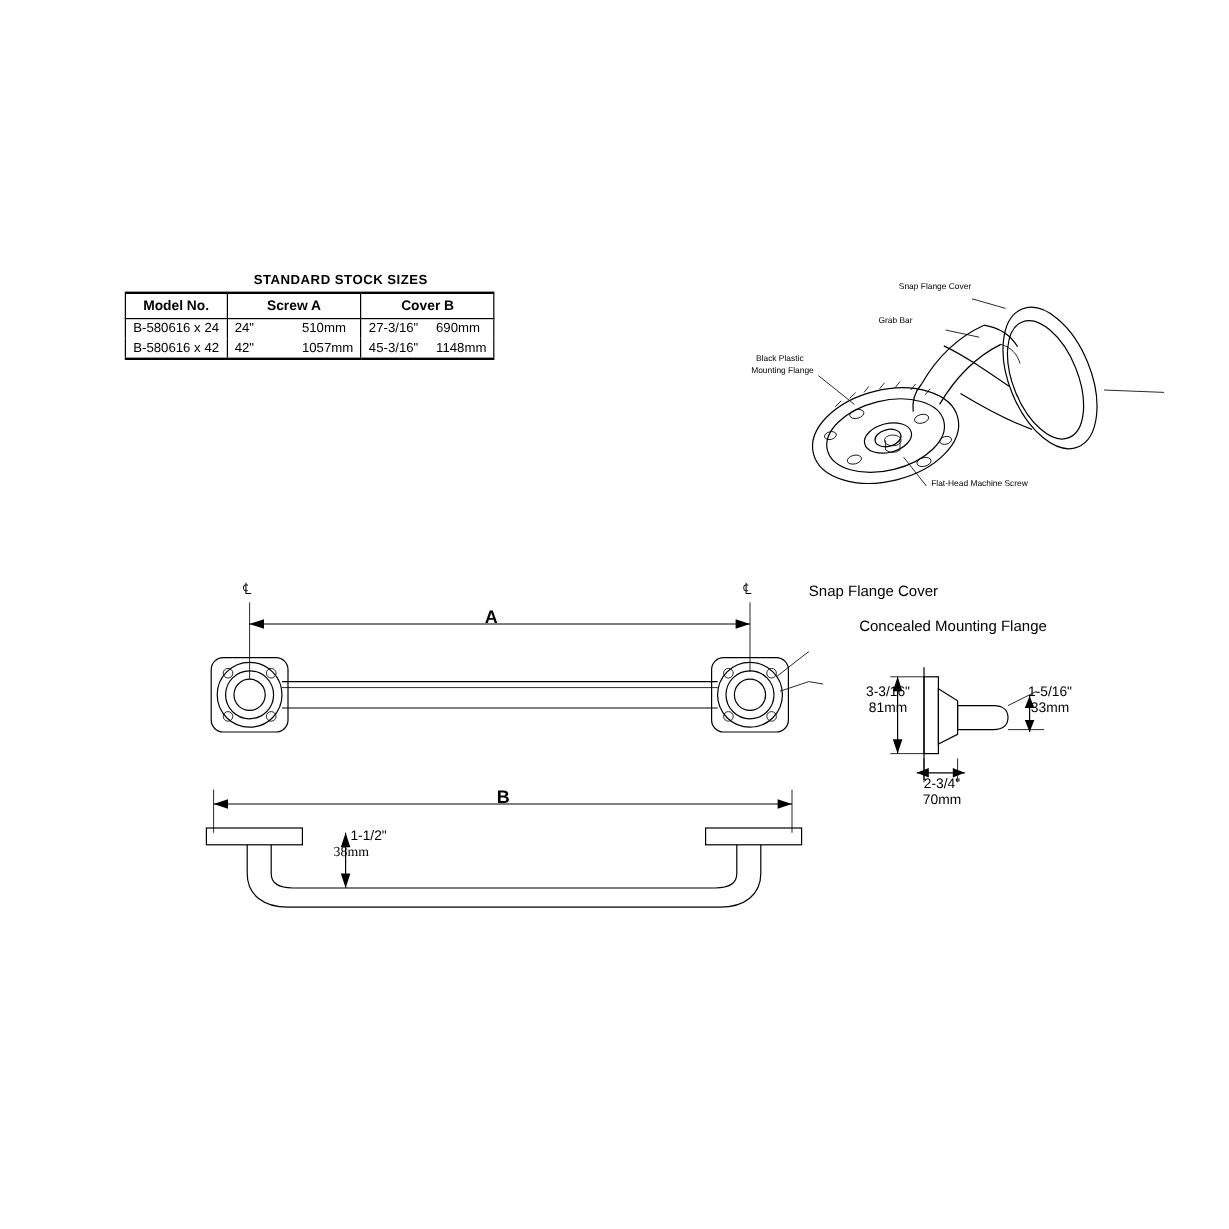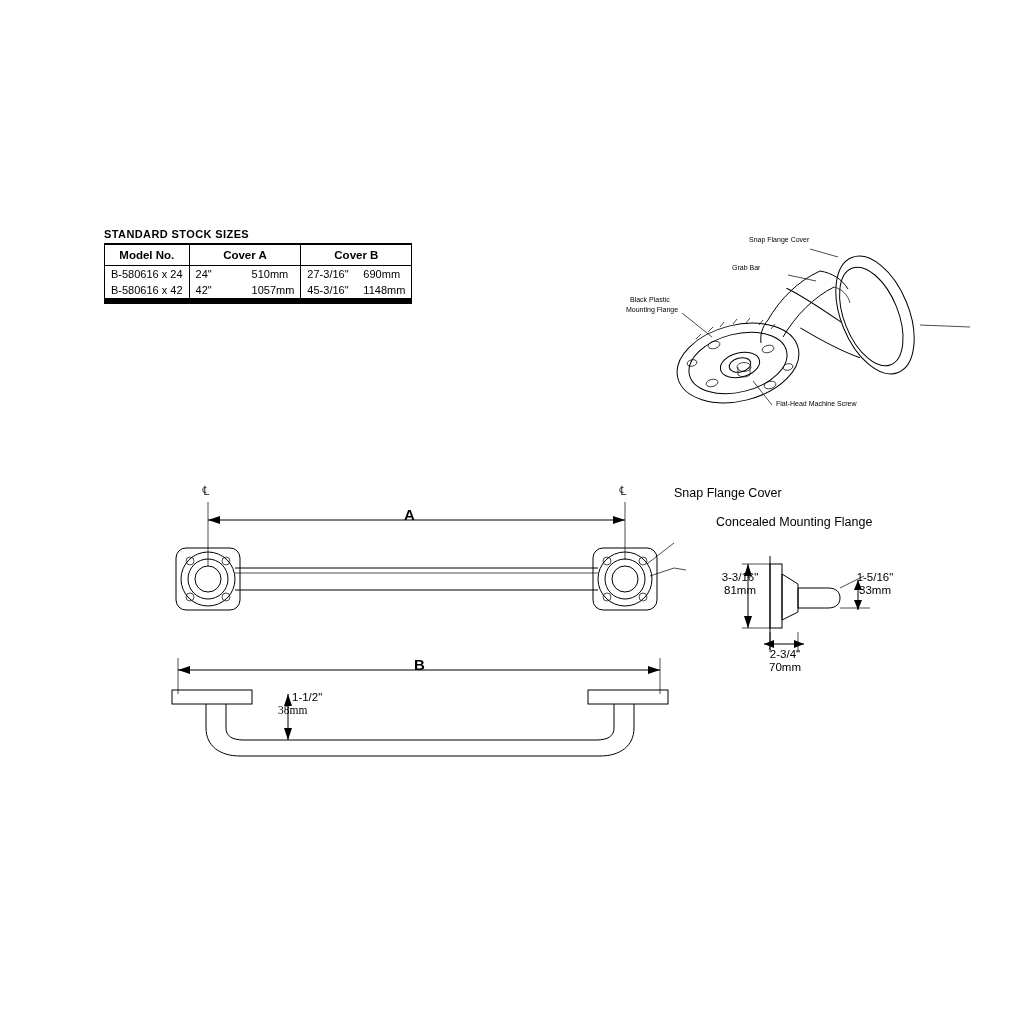--- a/index.html
+++ b/index.html
@@ -17,20 +17,21 @@
   }
   .abs { position: absolute; }
 
   
   #stock-table-wrap {
     left: 104px;
     top: 228px;
     width: 360px;
   }
   #stock-table-title {
+    text-align: center;
     font-size: 11px;
     font-weight: bold;
     letter-spacing: 0.4px;
     margin-bottom: 3px;
   }
   table.stock {
     border-collapse: collapse;
     width: 288px;
     font-size: 11px;
   }
@@ -43,21 +44,21 @@
   }
   table.stock thead th {
     border-top: 2px solid #000;
     border-bottom: 1px solid #000;
     font-weight: bold;
     text-align: center;
     padding: 4px 6px;
     font-size: 11.5px;
   }
   table.stock tbody tr:last-child td {
-    border-bottom: 6px solid #000000;
+    border-bottom: 2px solid #000000;
   }
   td.model { width: 112px; }
   td.lena  { width: 120px; }
   td.lenb  { width: 128px; }
   .val-frac { display: inline-block; min-width: 56px; }
   .val-mm { display: inline-block; }
 
   
   .lbl {
     font-size: 12.5px;
@@ -85,21 +86,21 @@
 </style>
 </head>
 <body>
 
 <div class="abs" id="stock-table-wrap">
   <div id="stock-table-title">STANDARD STOCK SIZES</div>
   <table class="stock">
     <thead>
       <tr>
         <th>Model No.</th>
-        <th>Cover A</th>
+        <th>Screw A</th>
         <th>Cover B</th>
       </tr>
     </thead>
     <tbody>
       <tr>
         <td class="model">B-580616 x 24</td>
         <td class="lena"><span class="val-frac">24"</span><span class="val-mm">510mm</span></td>
         <td class="lenb"><span class="val-frac">27-3/16"</span><span class="val-mm">690mm</span></td>
       </tr>
       <tr>

